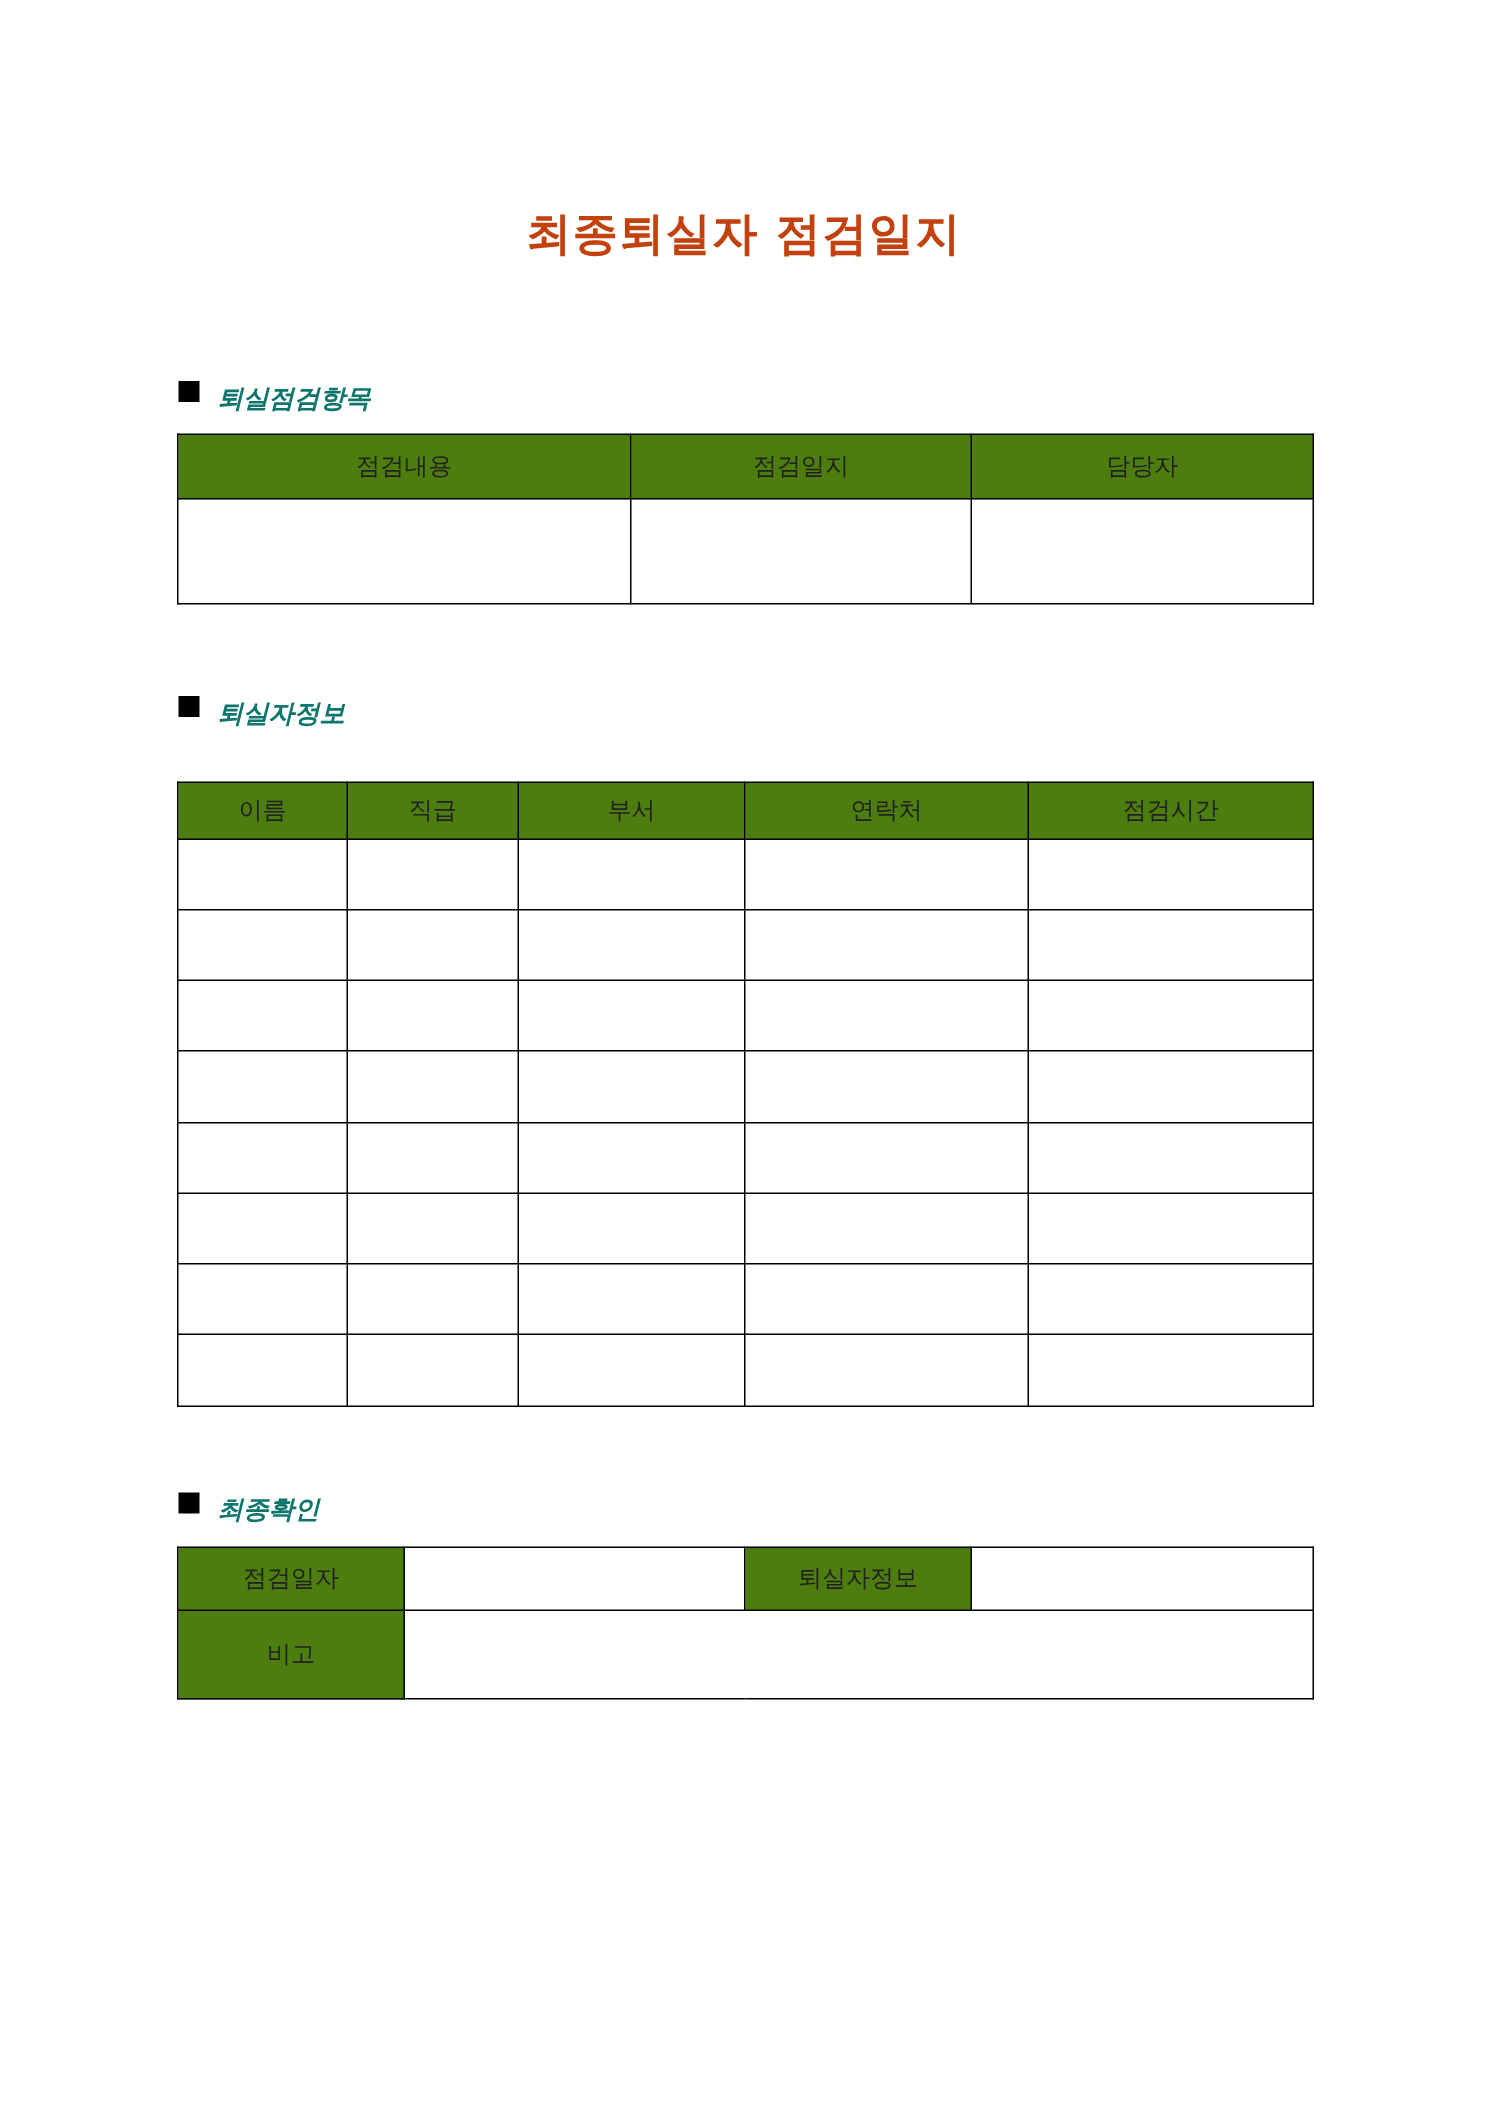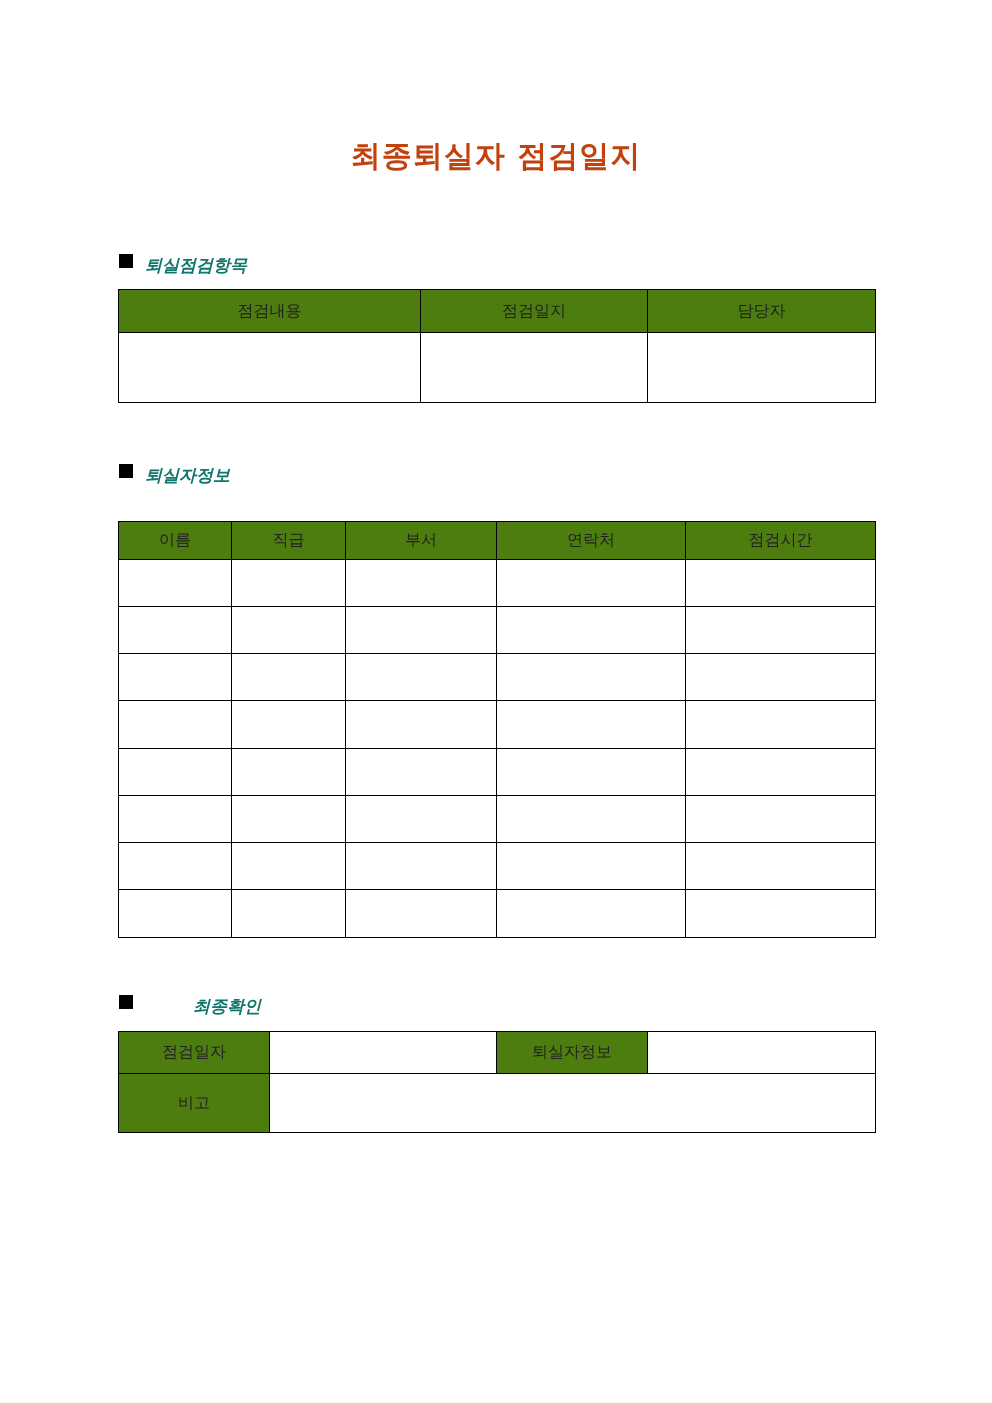--- a/index.html
+++ b/index.html
@@ -113,21 +113,21 @@
   <tr style="height:48px;">
     <td class="cell"></td>
     <td class="cell"></td>
     <td class="cell"></td>
     <td class="cell"></td>
     <td class="cell"></td>
   </tr>
 </tbody>
   </table>
 
-<div class="section-title" style="top:995px;gap:48px;">
+<div class="section-title" style="top:995px;">
   <span class="sq"></span>
   <span>최종확인</span>
 </div>
 <table class="grid" style="top:1031px;">
   <colgroup>
       <col style="width:151px">
       <col style="width:227px">
       <col style="width:151px">
       <col style="width:228px">
     </colgroup>

